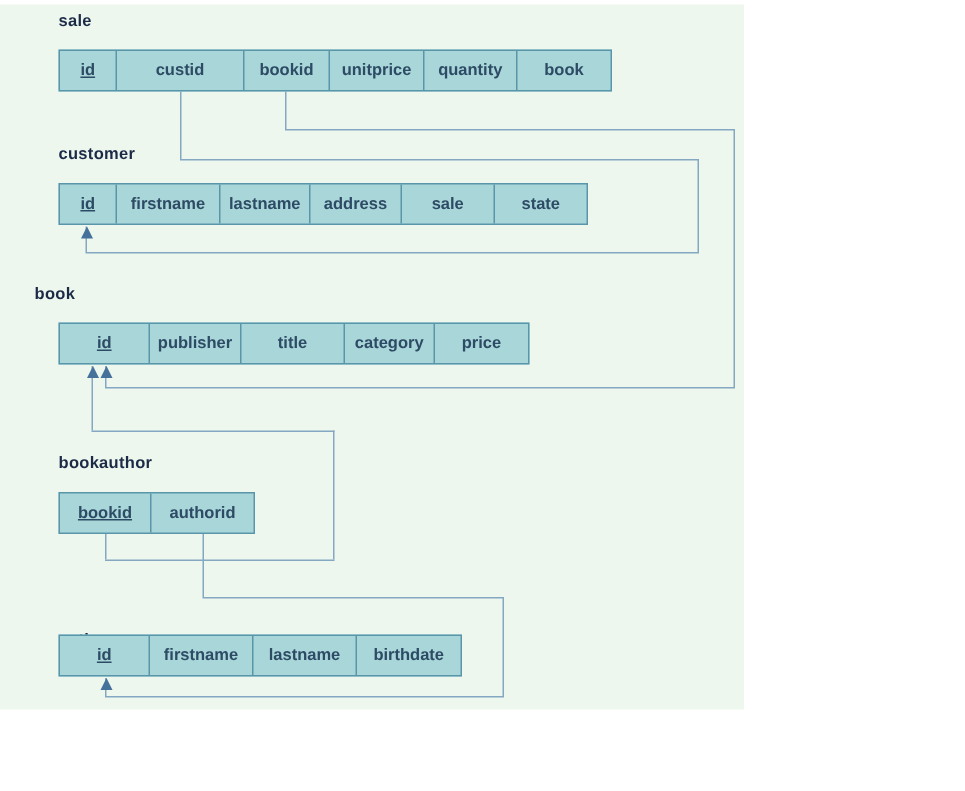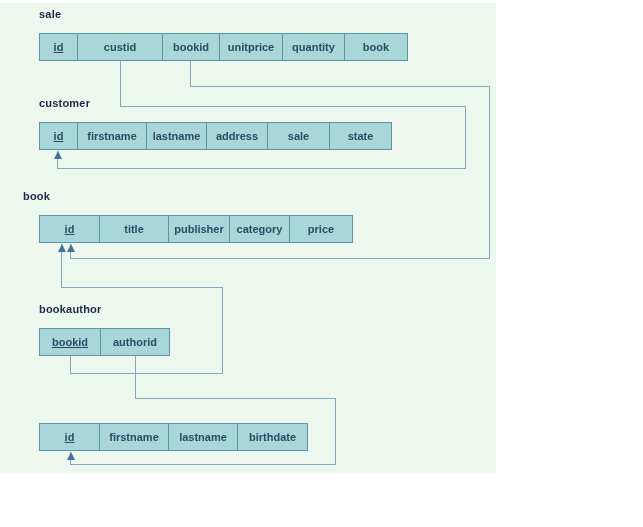--- a/index.html
+++ b/index.html
@@ -134,25 +134,25 @@
       </div>
       <div class="cell" style="width: 61px;">
         <span class="cell-label">state</span>
       </div>
     </div>
     <div class="table-title" style="left: 23px; top: 190px; text-align: center;">book</div>
     <div class="table-row" style="left: 39px; top: 215px; height: 28px;">
       <div class="cell pk" style="width: 60px;">
         <span class="cell-label">id</span>
       </div>
+      <div class="cell" style="width: 61px;">
+        <span class="cell-label">publisher</span>
+      </div>
       <div class="cell" style="width: 69px;">
         <span class="cell-label">title</span>
-      </div>
-      <div class="cell" style="width: 61px;">
-        <span class="cell-label">publisher</span>
       </div>
       <div class="cell" style="width: 60px;">
         <span class="cell-label">category</span>
       </div>
       <div class="cell" style="width: 62px;">
         <span class="cell-label">price</span>
       </div>
     </div>
     <div class="table-title" style="left: 39px; top: 303px;">bookauthor</div>
     <div class="table-row" style="left: 39px; top: 328px; height: 28px;">

